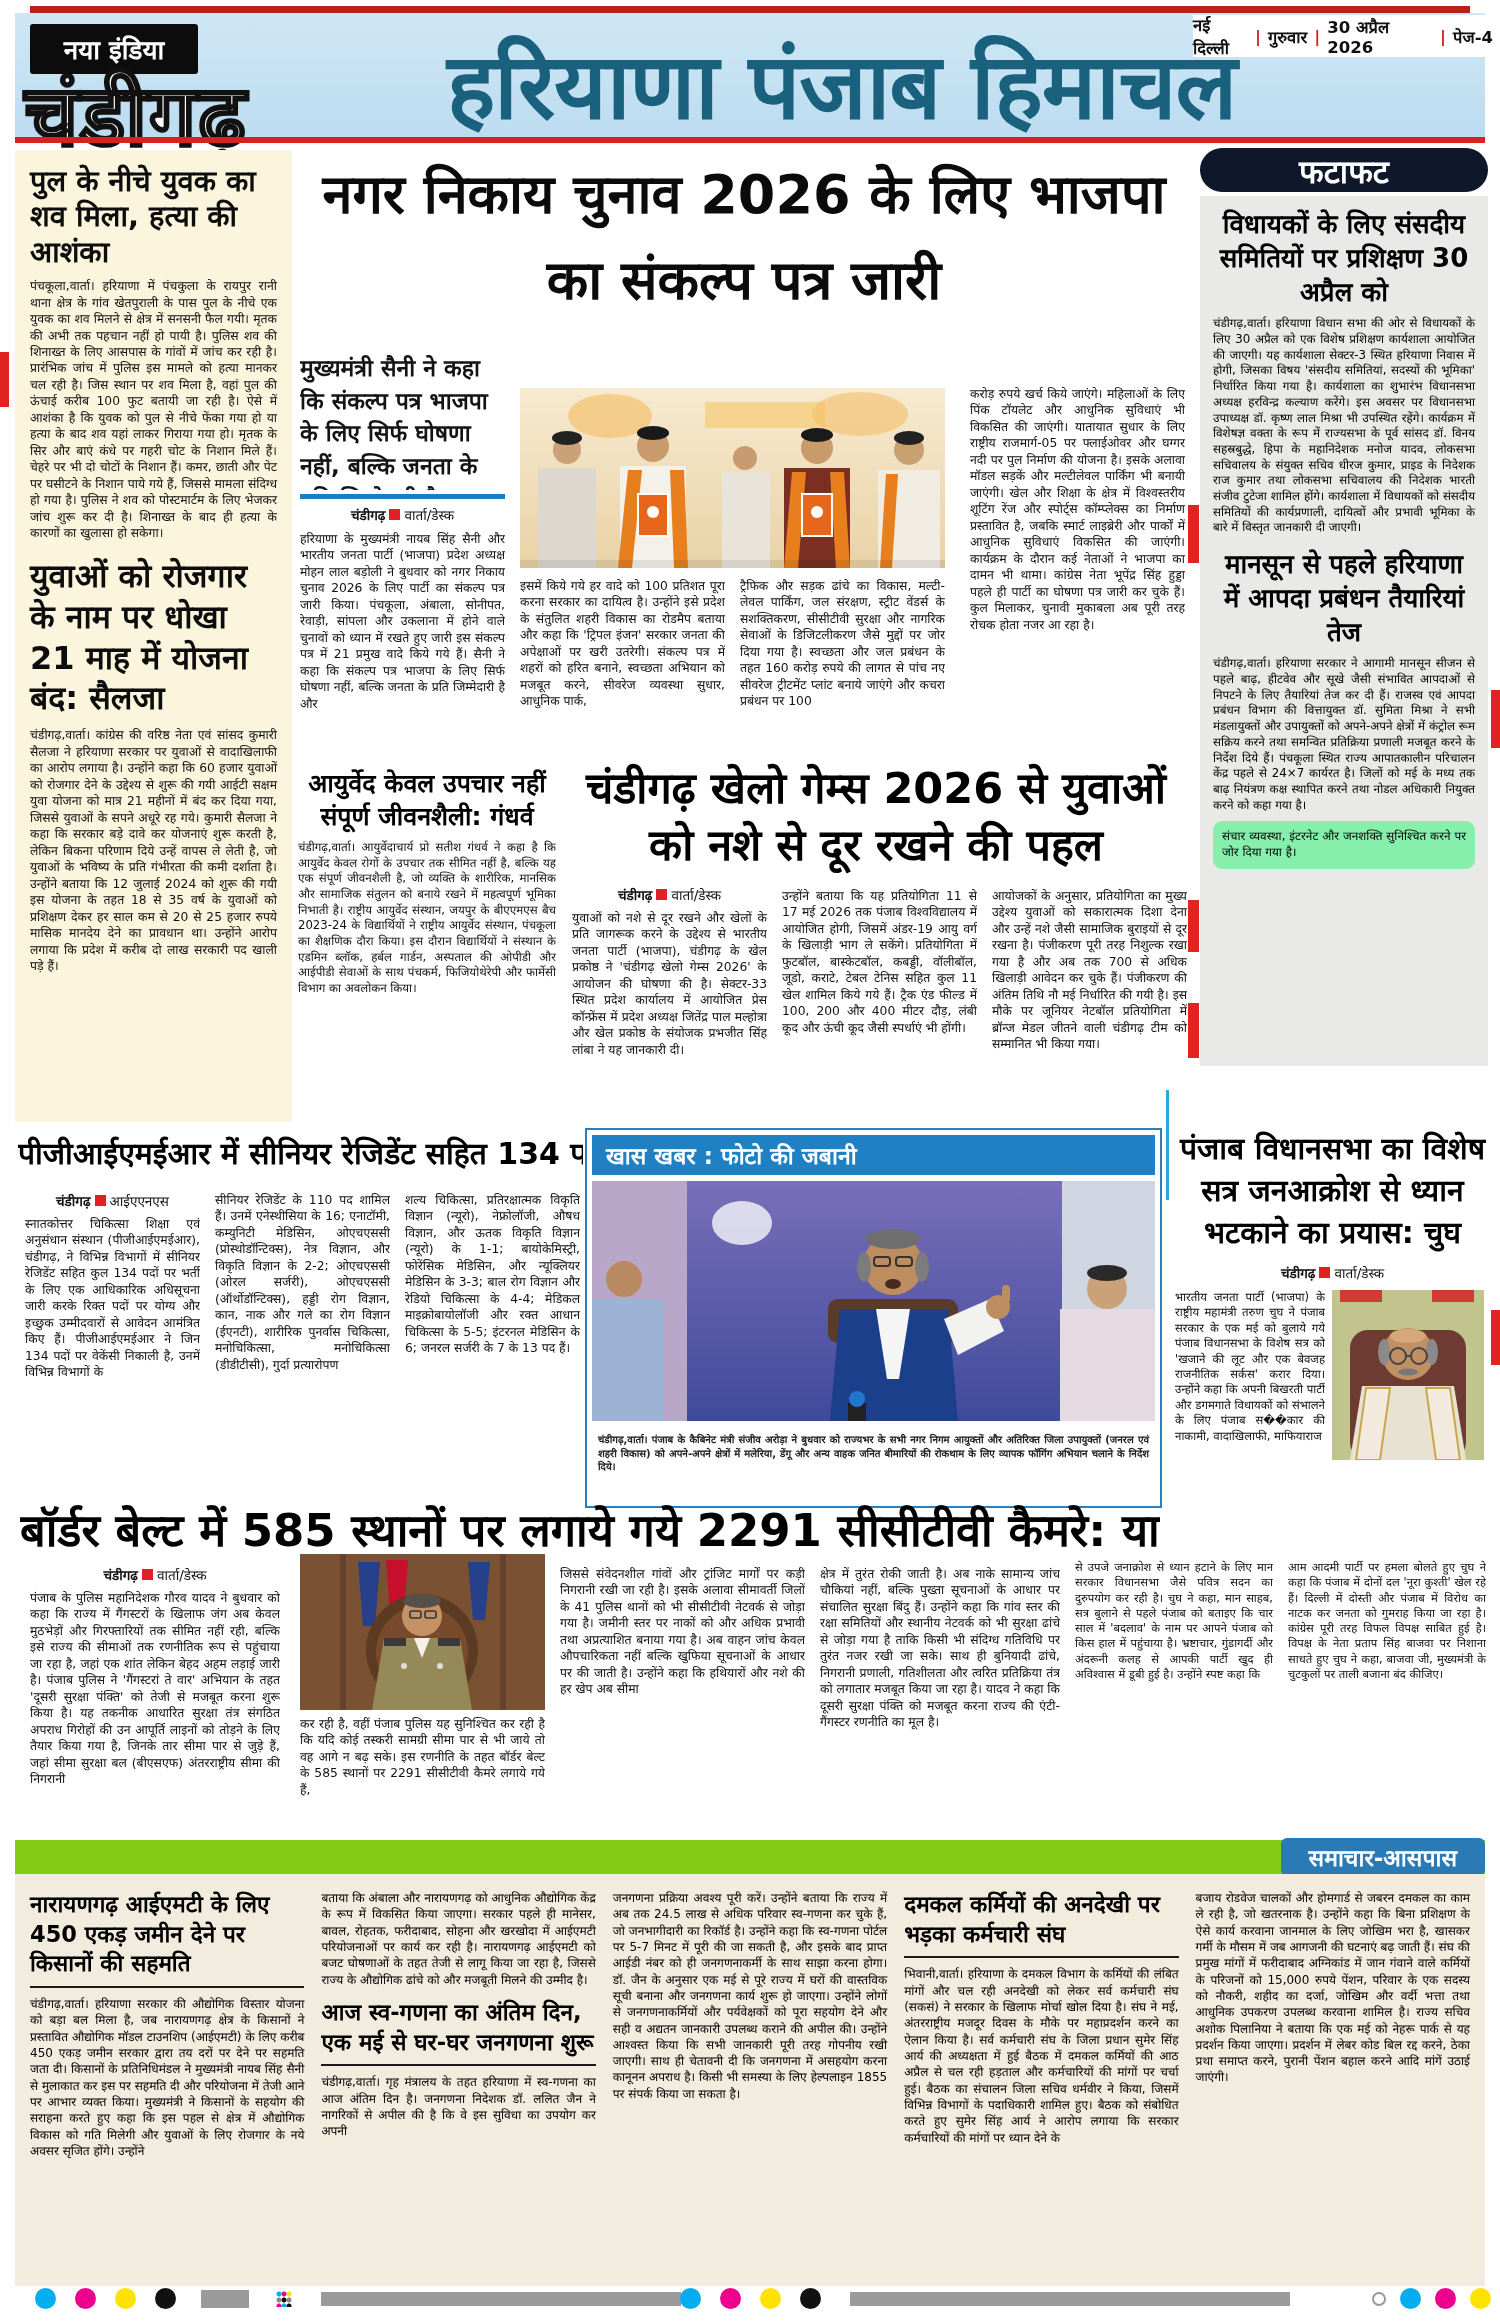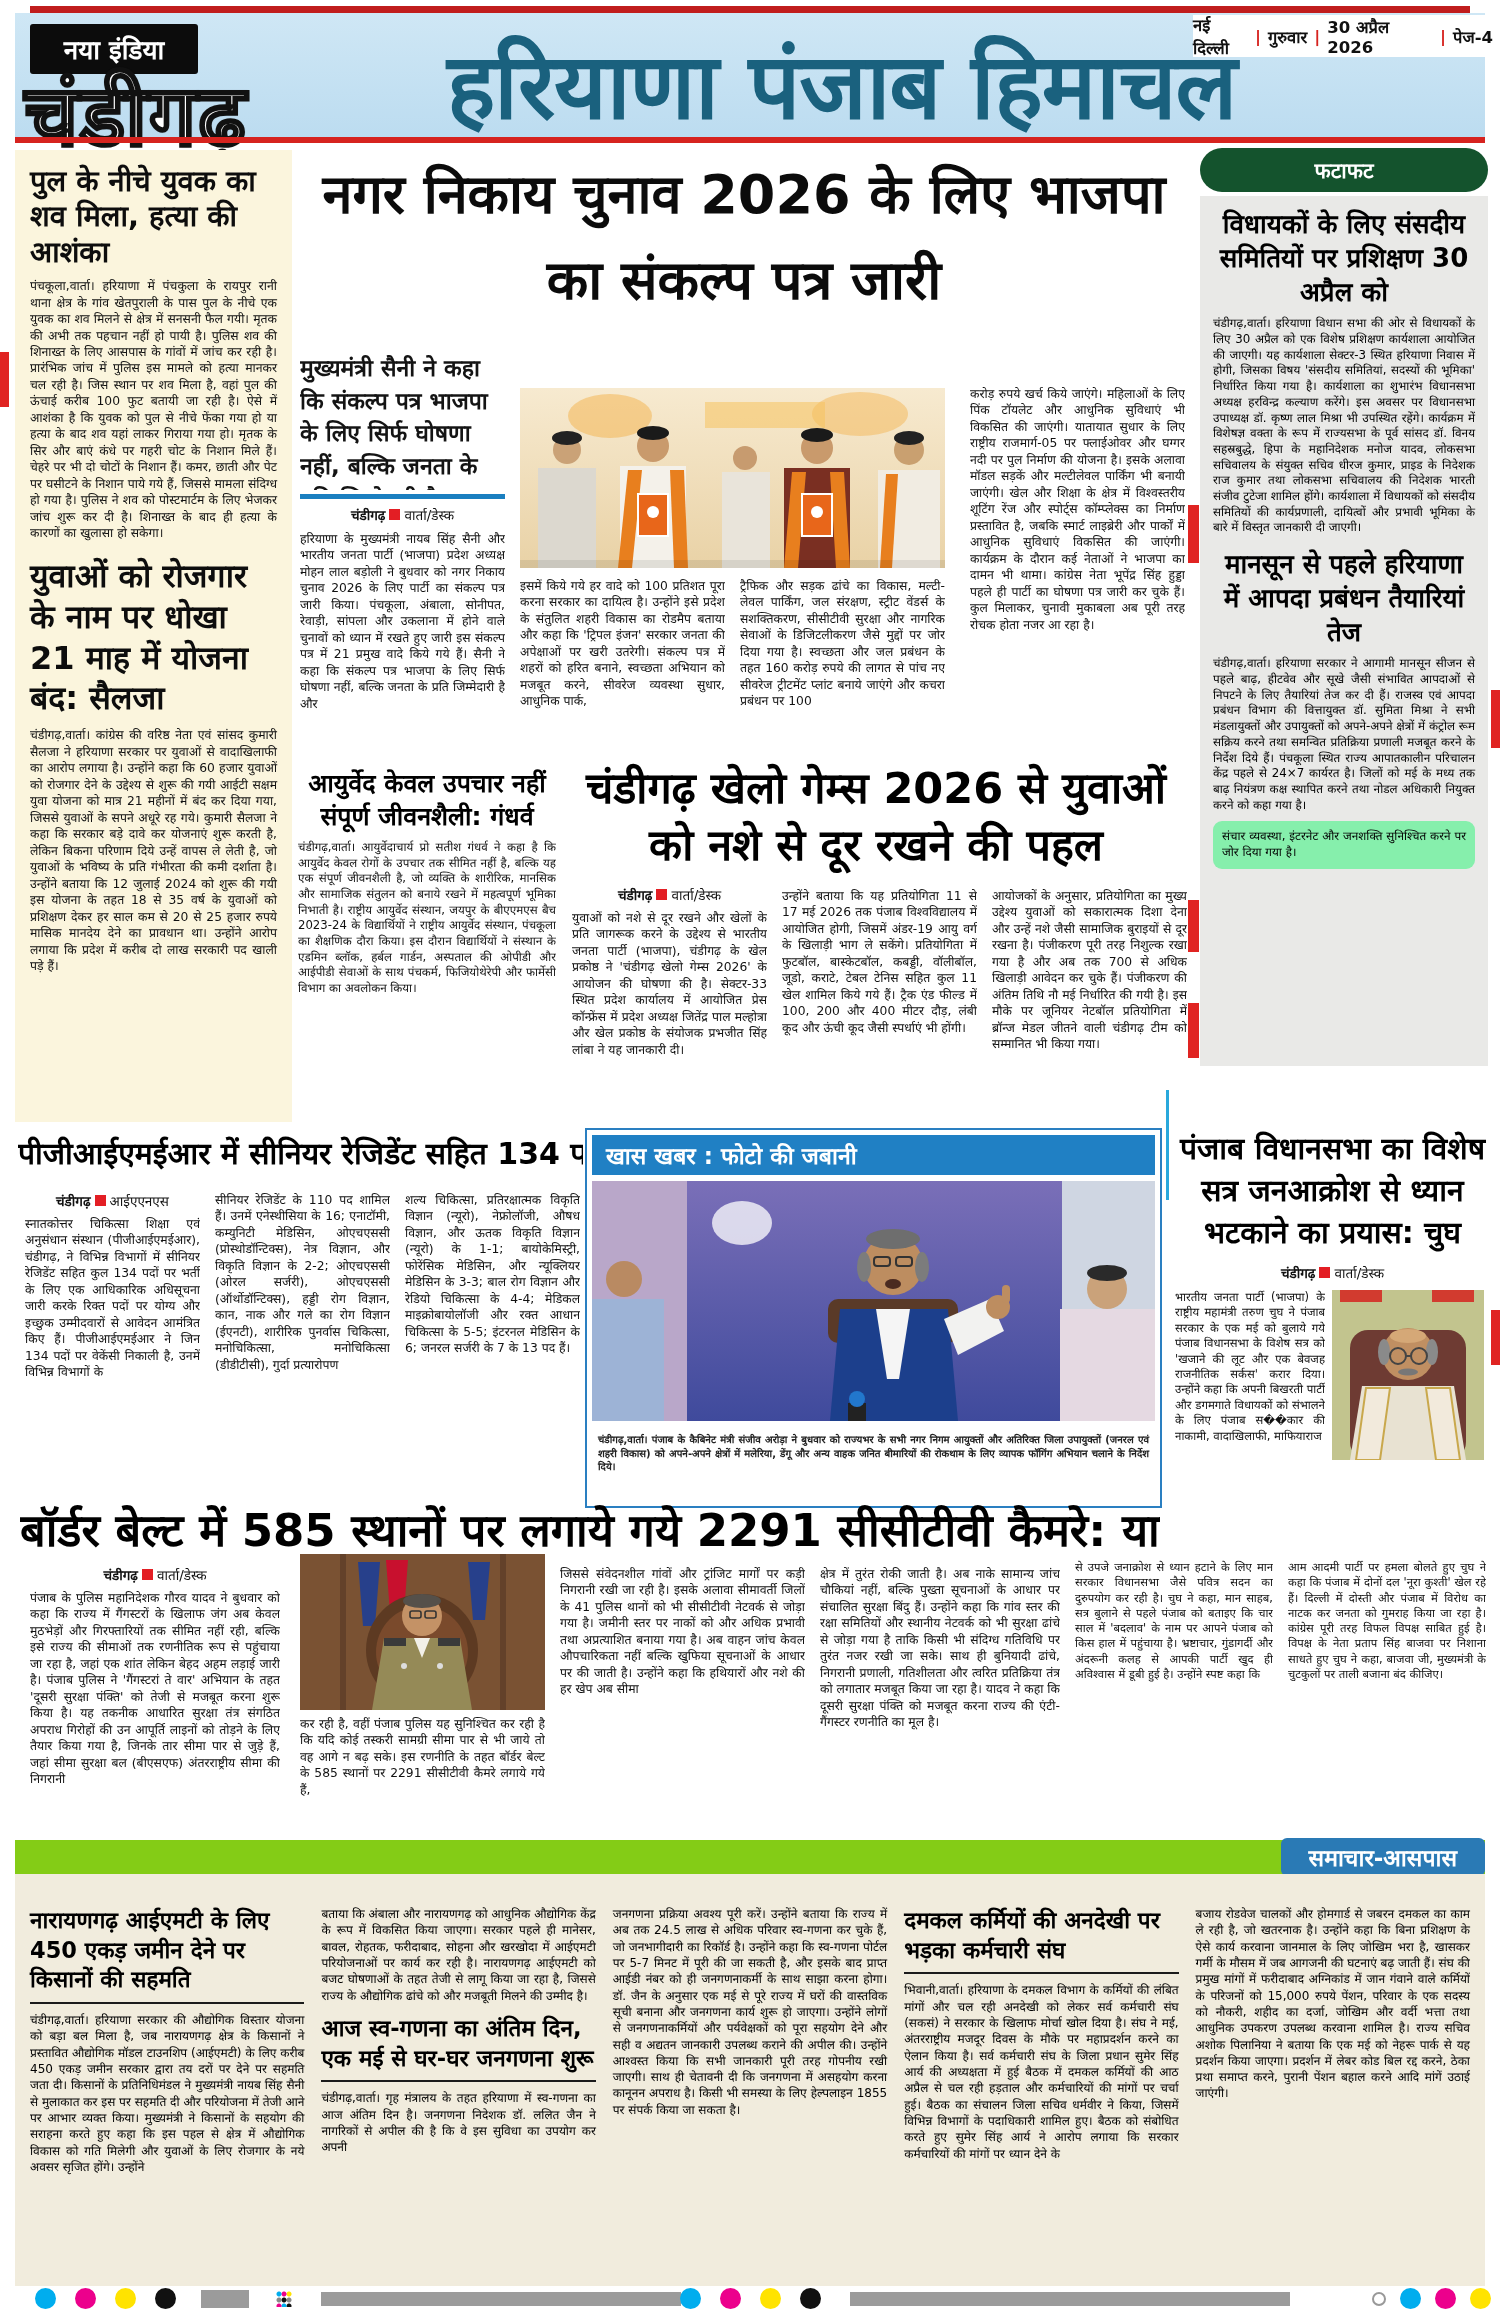--- a/index.html
+++ b/index.html
@@ -33,41 +33,41 @@
   .hl-lead { font-size:29px; line-height:1.22; font-weight:700; color:#0d0d0d; }
   .hl-selja { font-size:32px; line-height:1.28; font-weight:700; color:#0d0d0d; margin-top:14px; }
 
   .hl-main { font-size:54px; line-height:1.6; font-weight:800; color:#0b0b0b; text-align:center; }
   .intro-txt { font-size:23px; line-height:1.42; font-weight:700; color:#141414; }
   .bluebar { background:#1a7fc0; }
 
   .hl-ayur { font-size:25px; line-height:1.3; font-weight:700; text-align:center; }
   .hl-khelo { font-size:43px; line-height:1.32; font-weight:800; text-align:center; }
 
-  .fatafat-banner { background:#14532d; color:#fff; border-radius:24px; display:flex;
-                    align-items:center; justify-content:center; font-size:21px; font-weight:700; }
+  .fatafat-banner { background:#0f172a; color:#fff; border-radius:24px; display:flex;
+                    align-items:center; justify-content:center; font-size:32px; font-weight:700; }
   .side-box { background:#e9e9e7; padding:12px 13px; }
   .hl-side { font-size:26px; line-height:1.3; font-weight:700; text-align:center; }
   .side-txt { font-size:11.8px; line-height:1.33; }
   .tail-box { background:#86efac; border-radius:9px; padding:8px 9px; margin-top:8px; }
 
   .hl-pgimer { font-size:30px; font-weight:800; white-space:nowrap; }
   .hl-border { font-size:45px; font-weight:800; white-space:nowrap; text-align:center; }
   .hl-chugh { font-size:30px; line-height:1.4; font-weight:800; text-align:center; }
 
   .khas-box { background:#fff; border:2px solid #2a7fc1; }
   .khas-head { background:#2080c4; color:#fff; font-size:23px; font-weight:700;
                display:flex; align-items:center; padding-left:14px; }
   .khas-caption { font-size:10px; line-height:1.35; font-weight:600; color:#222; padding:8px 11px; }
 
   .band { background:#84cc16; display:flex; align-items:center; justify-content:flex-end; }
   .band-pill { background:#2a7ab5; color:#fff; font-size:23px; font-weight:700;
                padding:3px 28px; border-radius:6px; }
 
-  .bottom-box { background:#f1ecdd; padding:32px 15px 10px 15px; display:grid;
+  .bottom-box { background:#f1ecdd; padding:16px 15px 10px 15px; display:grid;
                 grid-template-columns:repeat(5,1fr); column-gap:17px; }
   .hl-bottom { font-size:22.5px; line-height:1.32; font-weight:700; padding-bottom:7px;
                border-bottom:2px solid #1b1b1b; margin-bottom:8px; }
   .bottom-txt { font-size:12px; line-height:1.36; }
 
   .red-mark { background:#e02422; }
   .blue-rule { background:#29a8dc; }
 
   .dotrow { display:flex; align-items:center; }
   .cdot { width:21px; height:21px; border-radius:50%; }

